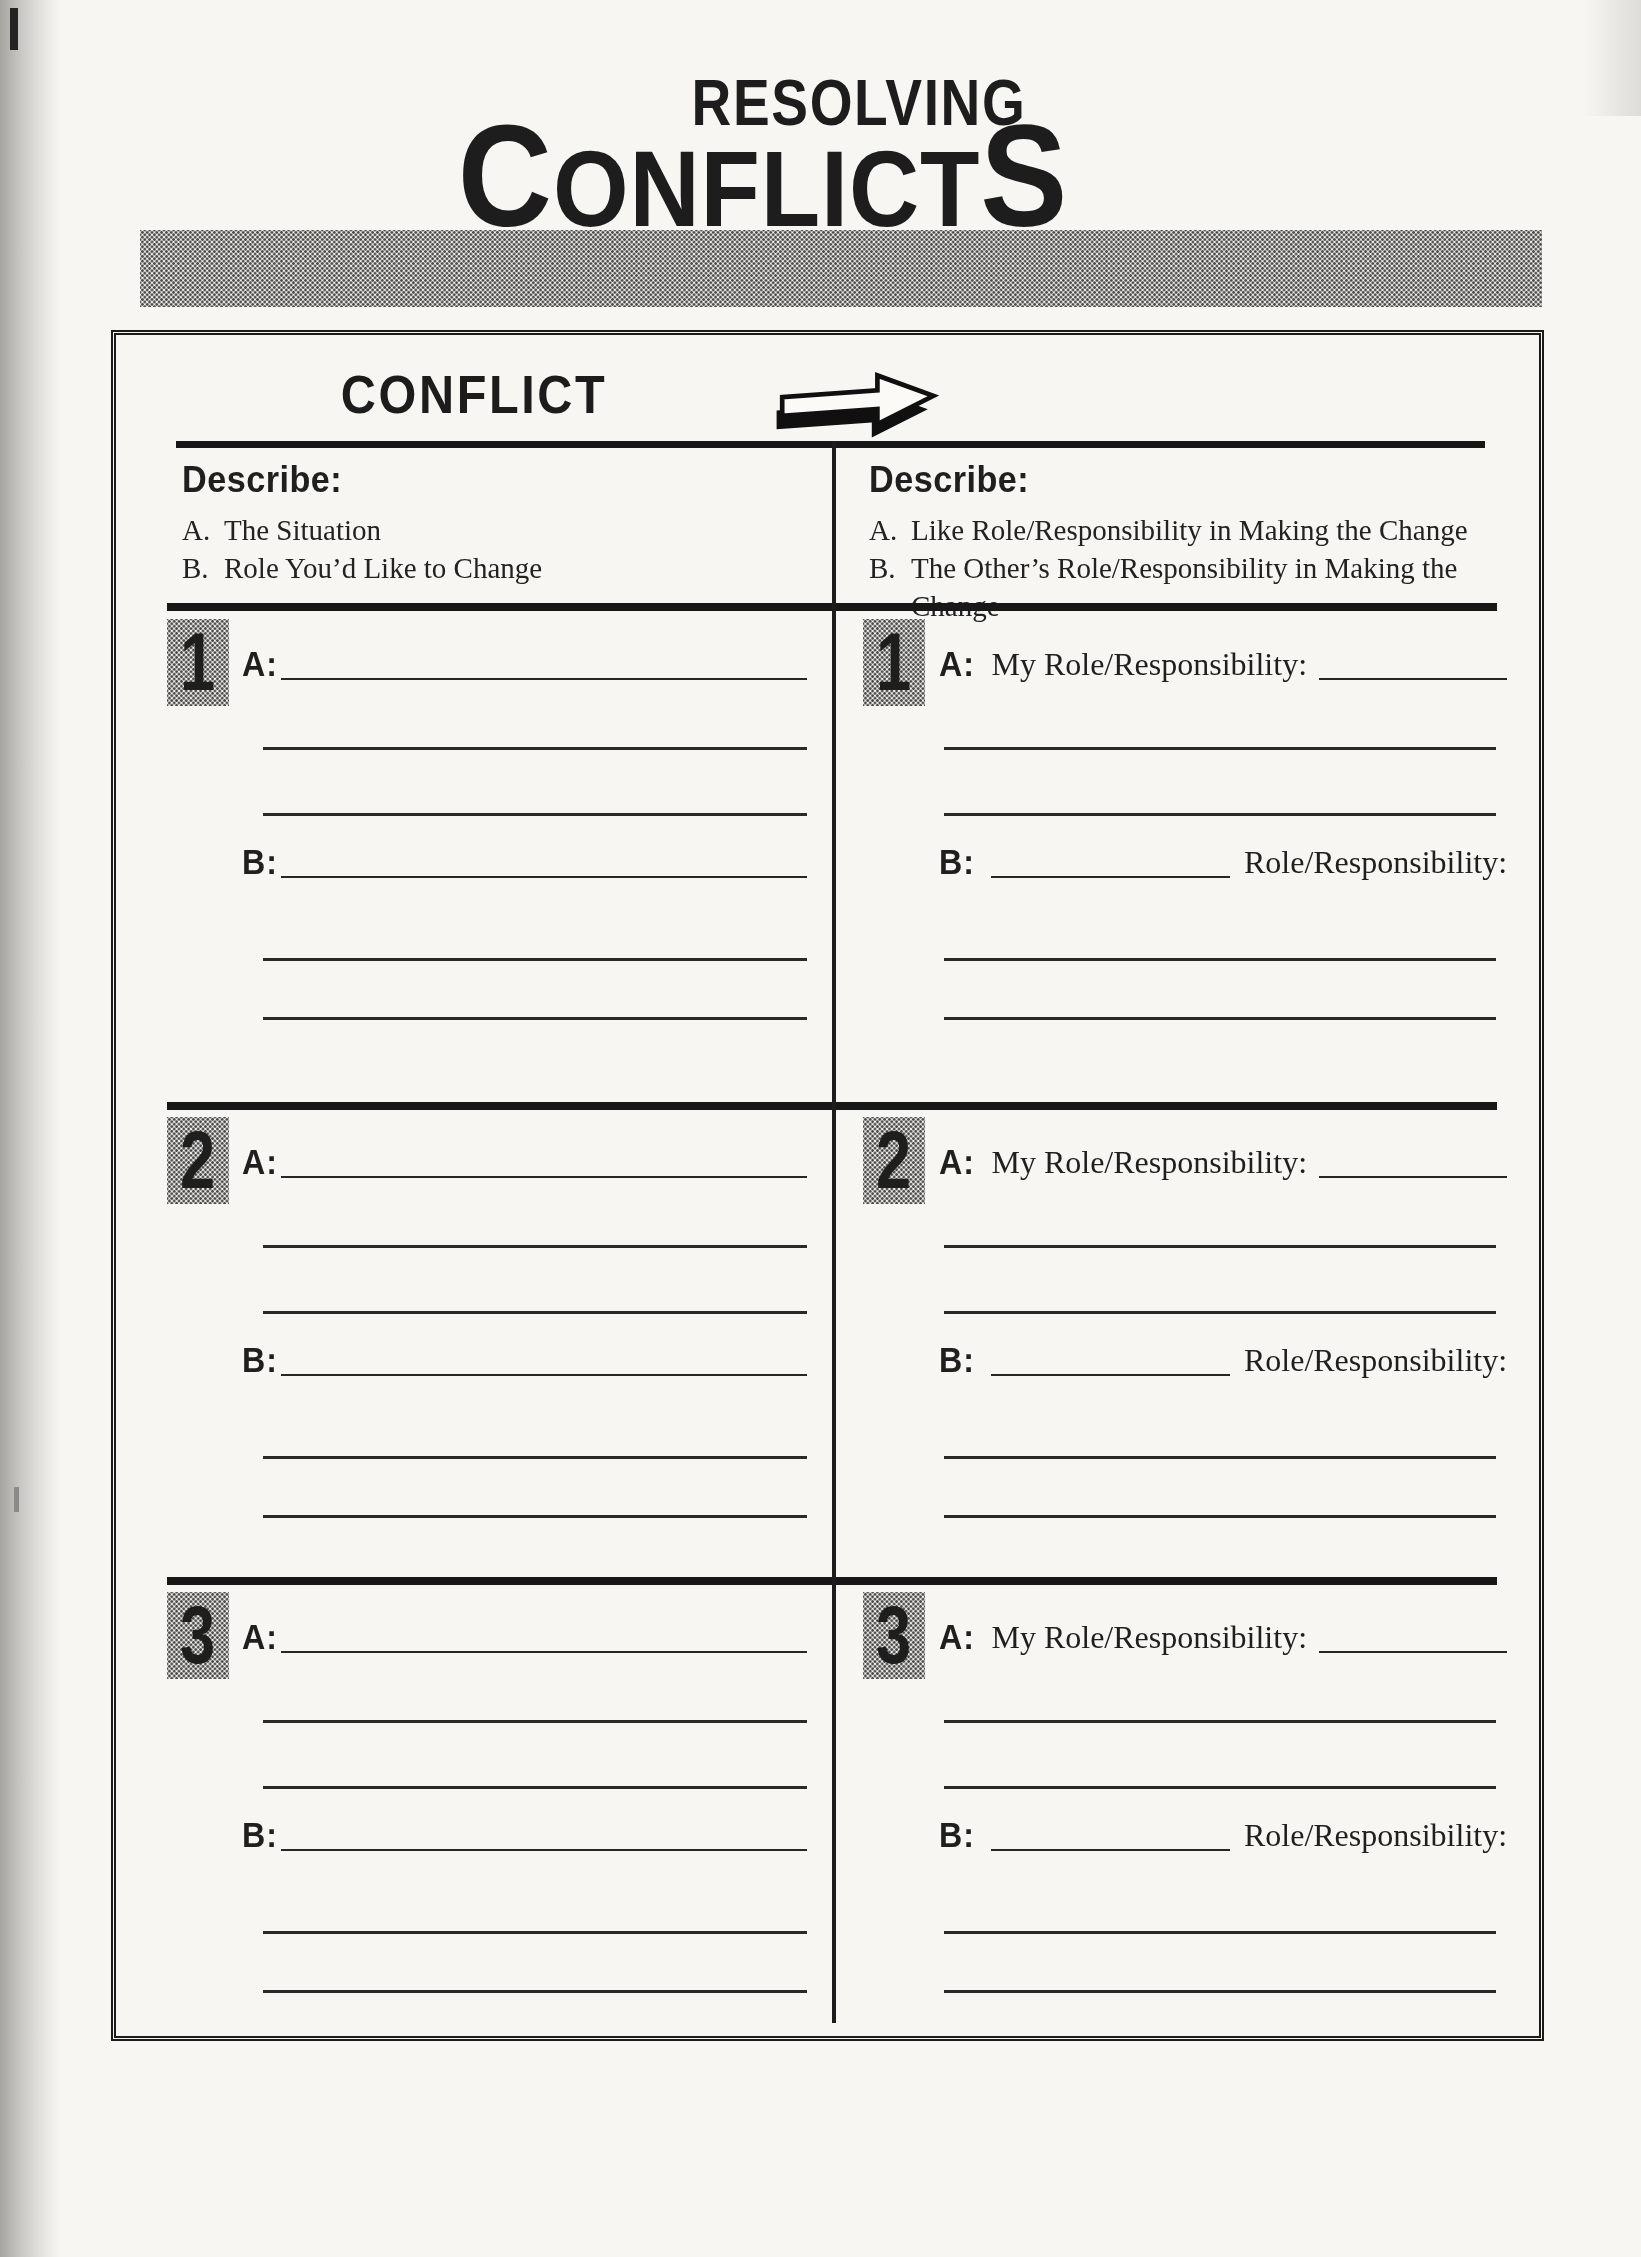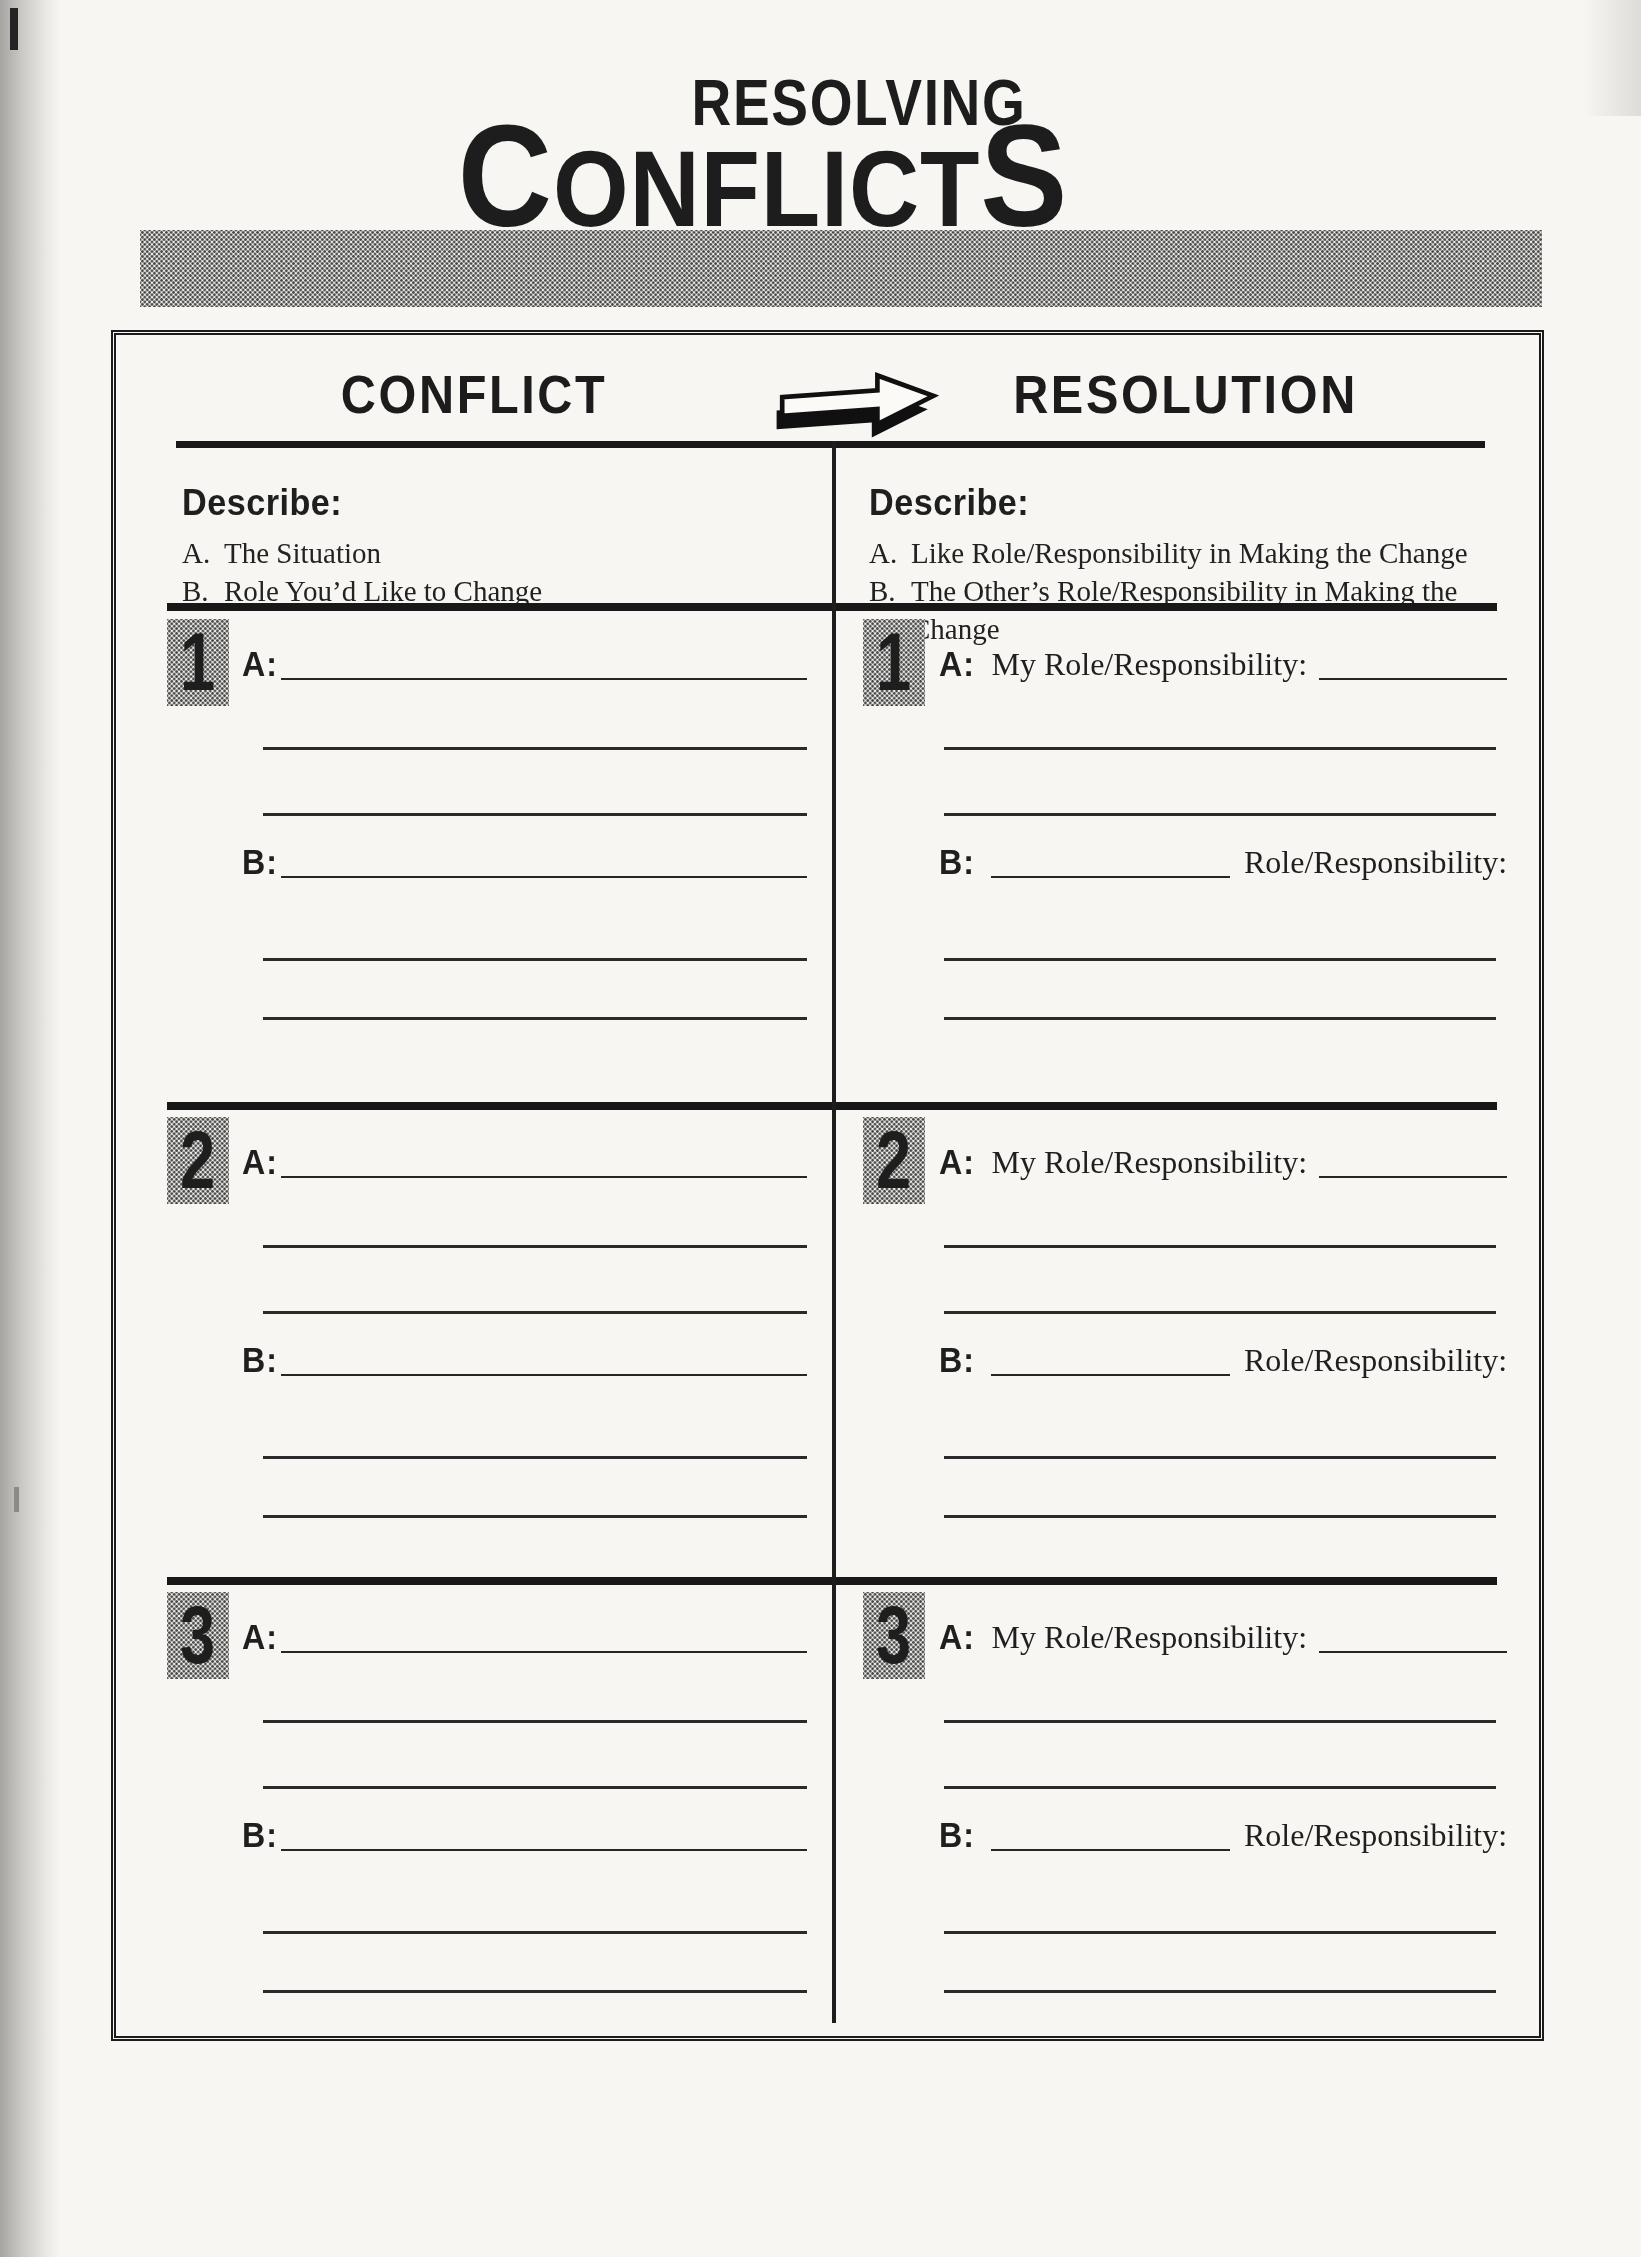--- a/index.html
+++ b/index.html
@@ -53,21 +53,21 @@
   .hdr-word{font-size:54px;font-weight:900;letter-spacing:2.9px;color:#1c1c1c;transform:scaleX(0.9);white-space:nowrap;}
   .hdr-arrow{position:absolute;left:653px;top:33px;width:172px;height:70px;}
 
   .rule{position:absolute;background:#181818;}
   .rule1{left:60px;top:106px;width:1309px;height:6.8px;}
   .rule-sec{left:51px;width:1330px;height:7.7px;}
 
   .vdivider{position:absolute;left:716px;top:106px;width:3.9px;height:1582px;background:#1d1d1d;}
 
   
-  .describe{position:absolute;top:124px;width:637px;margin-top:23px;}
+  .describe{position:absolute;top:124px;width:637px;}
   .describe.left{left:66px;}
   .describe.right{left:753px;}
   .d-head{font-size:36px;font-weight:900;letter-spacing:0.5px;margin-bottom:9.7px;transform:scaleX(0.95);transform-origin:left;}
   .d-item{display:flex;font-family:"Liberation Serif","DejaVu Serif",serif;font-size:29px;line-height:38px;color:#222;}
   .d-item .dl{width:42px;flex:0 0 42px;}
 
   
   .sec{position:absolute;left:0;width:100%;}
   .sec1{top:278px;height:489px;}
   .sec2{top:776px;height:465px;}
@@ -108,23 +108,20 @@
   <div class="title1">RESOLVING</div>
   <div class="gray-bar halftone"></div>
   <div class="title2"><span class="big">C</span><span class="mid">ONFLICT</span><span class="big">S</span></div>
 
   <div class="main-box">
 
     <div class="hdr">
       <div class="hdr-cell">
         <span class="hdr-word">CONFLICT</span>
       </div>
-      <div class="hdr-cell right">
-        <span class="hdr-word">RESOLUTION</span>
-      </div>
     </div>
     <svg class="hdr-arrow" viewBox="0 0 180 75">
       <g transform="skewY(-4) translate(0,6)">
         <polygon points="12,34 114,34 114,18 174,44 114,70 114,54 12,54" fill="#101010" transform="translate(-6,6)"></polygon>
         <polygon points="12,26 114,26 114,10 174,36 114,62 114,46 12,46" fill="#fbfaf7" stroke="#101010" stroke-width="5" stroke-linejoin="miter"></polygon>
       </g>
     </svg>
     <div class="rule rule1"></div>
 
     <div class="describe left">

